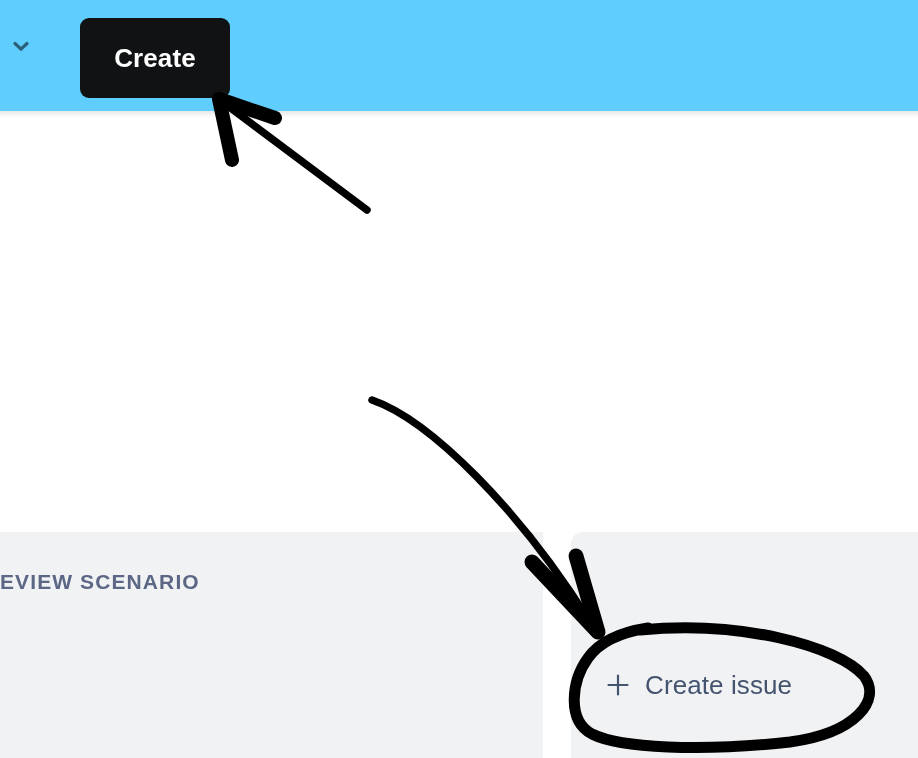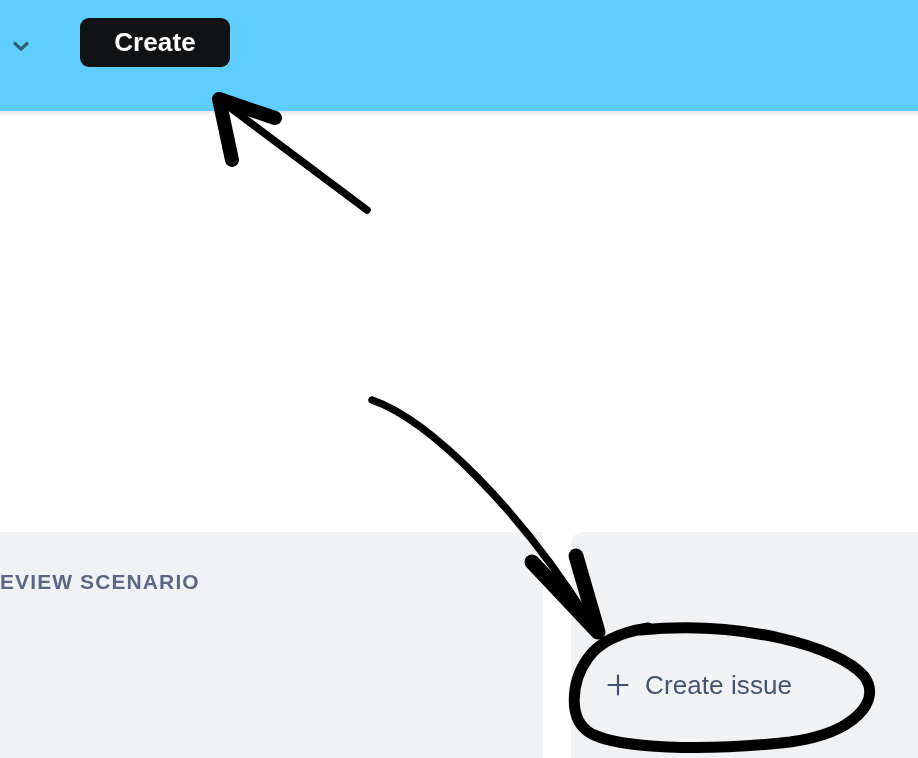--- a/index.html
+++ b/index.html
@@ -69,21 +69,21 @@
     height: 22px;
     display: block;
   }
 
   
   .create-button {
     position: absolute;
     left: 80px;
     top: 18px;
     width: 150px;
-    height: 49px;
+    height: 80px;
     background: #101214;
     border: none;
     border-radius: 9px;
     color: #ffffff;
     font-family: "Liberation Sans", sans-serif;
     font-size: 26px;
     font-weight: 700;
     letter-spacing: 0.1px;
     cursor: pointer;
     padding: 0;

